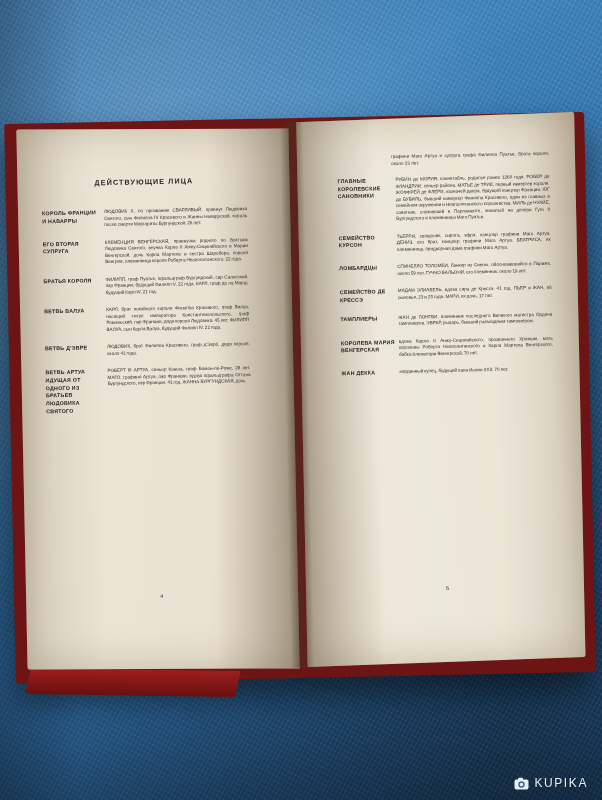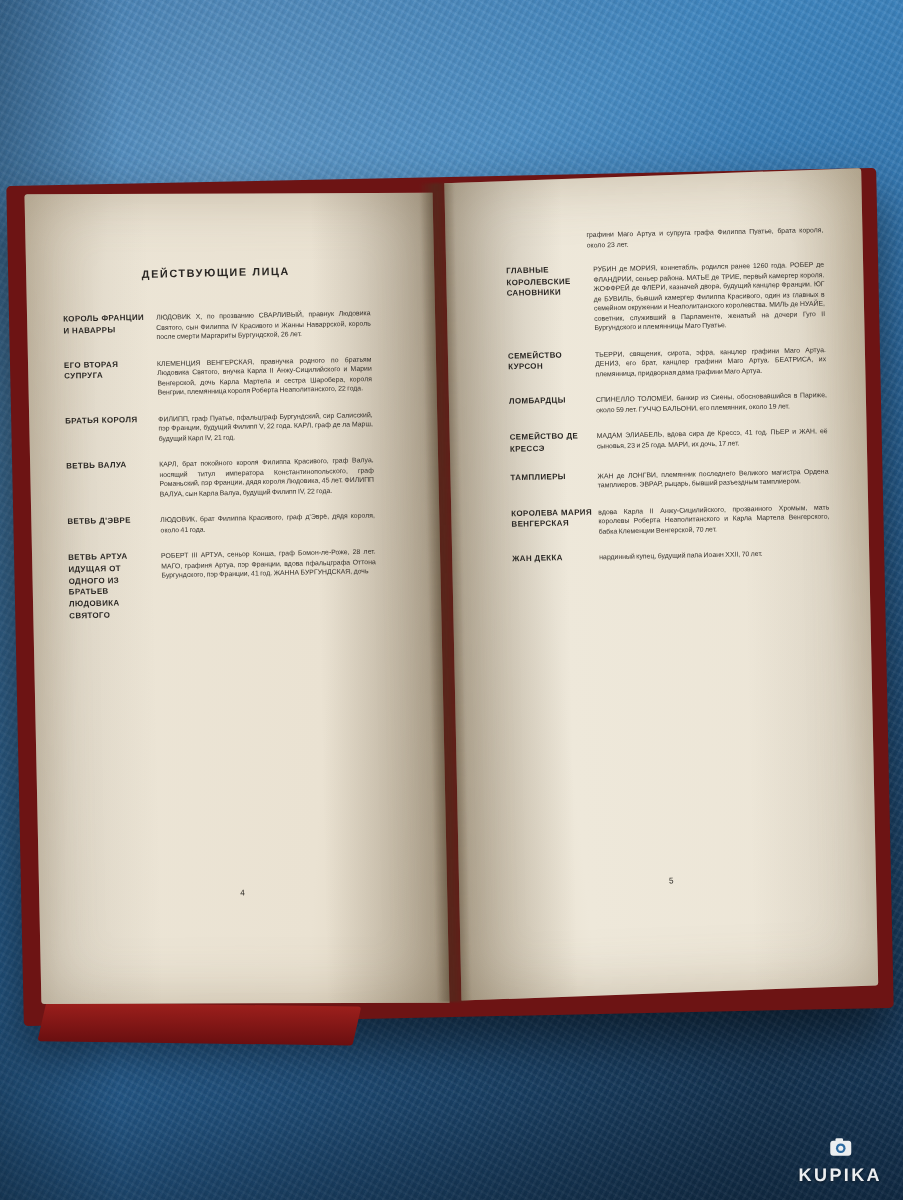--- a/index.html
+++ b/index.html
@@ -189,23 +189,22 @@
     position: absolute;
     right: 14px;
     bottom: 10px;
     display: flex;
     align-items: center;
     gap: 5px;
     color: #ffffff;
     opacity: 0.92;
     font-size: 12px;
     letter-spacing: 1.6px;
-    font-weight: bold;
+    font-weight: normal;
     text-shadow: 0 1px 2px rgba(0,0,0,0.5);
-    flex-direction: column;
   }
   .watermark svg { display: block; }
 </style>
 </head>
 <body>
 
 <div class="scene">
   <div class="cloth"></div>
   <div class="fold-left"></div>
   <div class="fold-bottom"></div>

